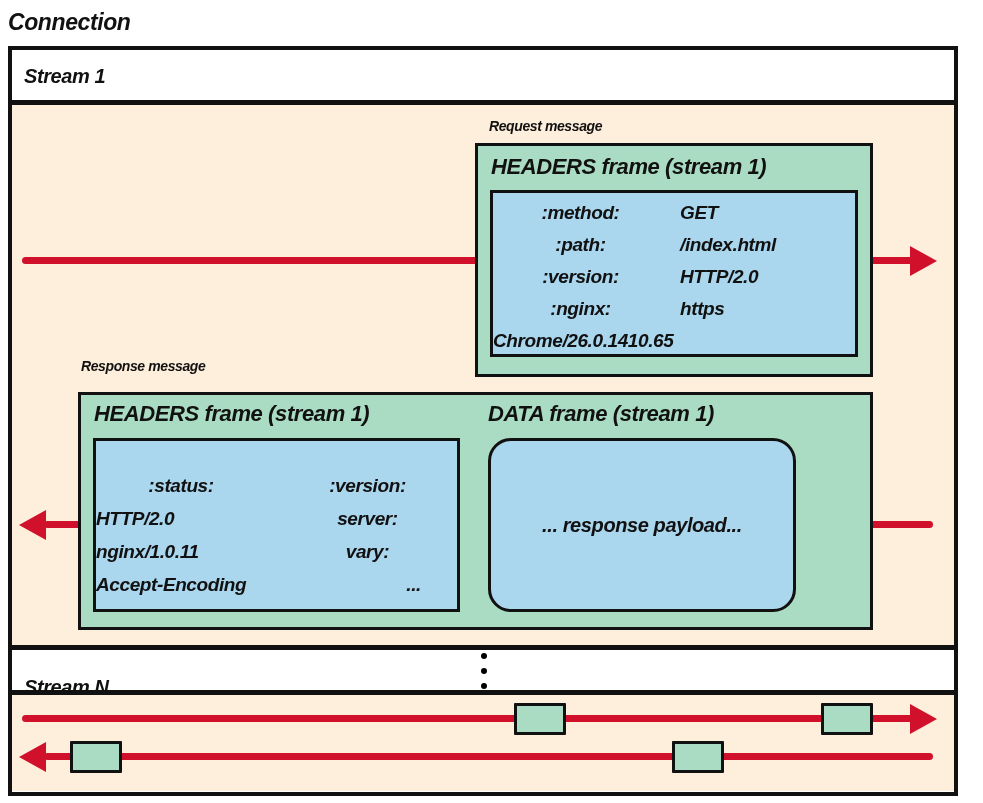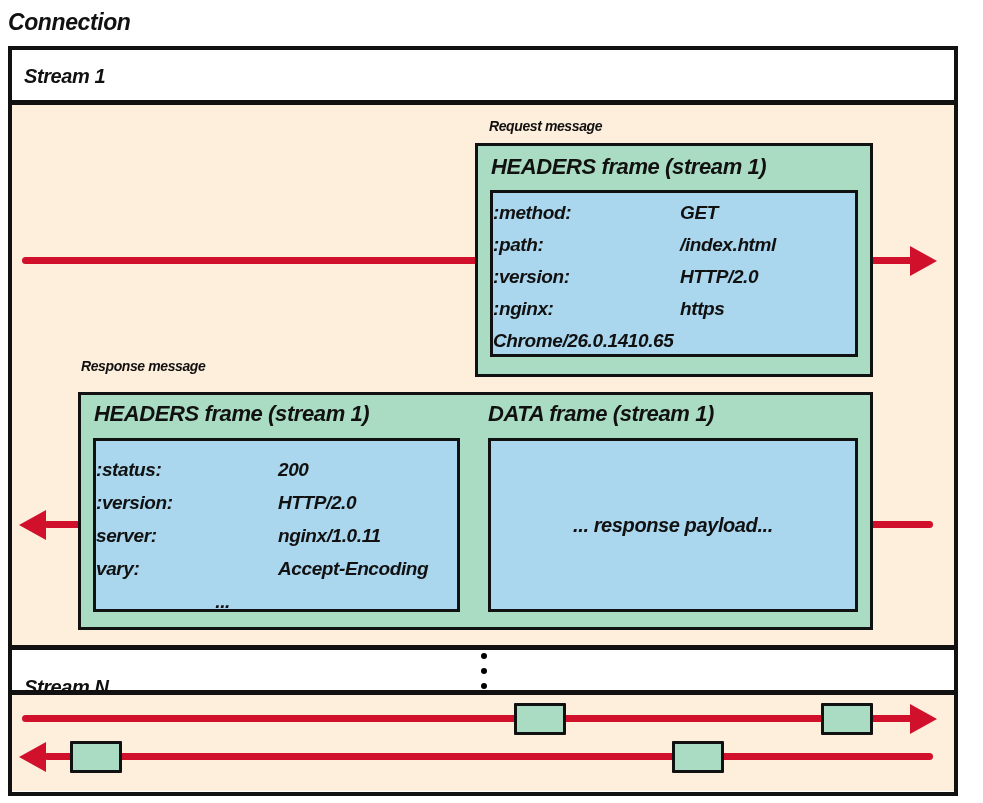--- a/index.html
+++ b/index.html
@@ -20,21 +20,21 @@
 
   .red-line{height:7px;background:var(--red);border-radius:4px;}
   .tri-r{width:0;height:0;border-top:15px solid transparent;border-bottom:15px solid transparent;border-left:27px solid var(--red);}
   .tri-l{width:0;height:0;border-top:15px solid transparent;border-bottom:15px solid transparent;border-right:27px solid var(--red);}
 
   .frame-green{background:var(--green);border:3px solid var(--ink);box-sizing:border-box;}
   .frame-title{font-size:22px;line-height:26px;white-space:nowrap;}
   .inner-blue{position:absolute;background:var(--blue);border:3px solid var(--ink);box-sizing:border-box;}
 
   .kv{display:grid;grid-template-columns:var(--kcol) 1fr;column-gap:12px;font-size:19px;line-height:32px;white-space:nowrap;}
-  .kv .k{text-align:left;}
+  .kv .k{text-align:center;}
   .kv .dots{text-align:right;padding-right:36px;}
 
   .payload{display:flex;align-items:center;justify-content:center;width:100%;height:100%;font-size:20px;white-space:nowrap;}
 
   .mini-frame{width:52px;height:32px;background:var(--green);border:3px solid var(--ink);box-sizing:border-box;border-radius:1px;}
 
   .vdots span{display:block;width:6px;height:6px;border-radius:50%;background:#000;margin:9px 0;}
 
   .watermark{font-size:18px;color:rgba(141,135,124,0.65);letter-spacing:0;white-space:nowrap;font-weight:700;}
 </style>
@@ -77,35 +77,34 @@
   <div class="abs lbl" style="left:81px;top:352px;">Response message</div>
 
   <div class="abs red-line" style="left:44px;top:521px;width:889px;"></div>
   <div class="abs tri-l" style="left:19px;top:510px;"></div>
 
   <div class="abs frame-green" style="left:78px;top:392px;width:795px;height:238px;">
     <div class="frame-title abs" style="left:13px;top:6px;">HEADERS frame (stream 1)</div>
     <div class="frame-title abs" style="left:407px;top:6px;">DATA frame (stream 1)</div>
 
     <div class="inner-blue" style="left:12px;top:43px;width:367px;height:174px;">
-      <div class="kv" style="--kcol:170px;padding-top:12px;line-height:33px;">
+      <div class="kv" style="--kcol:170px;padding-top:12px;line-height:33px;margin-top:16px;">
         <div class="k">:status:</div>
-        <div class="v">200</div>
         <div class="k">:version:</div>
         <div class="v">HTTP/2.0</div>
         <div class="k">server:</div>
         <div class="v">nginx/1.0.11</div>
         <div class="k">vary:</div>
         <div class="v">Accept-Encoding</div>
         <div class="k dots">...</div>
         <div class="v"></div>
       </div>
     </div>
 
-    <div class="inner-blue" style="left:407px;top:43px;width:370px;height:174px;">
+    <div class="inner-blue" style="left:407px;top:43px;width:308px;height:174px;border-radius:23px;">
       <div class="payload">... response payload...</div>
     </div>
   </div>
 
   <div class="abs divider" style="top:645px;"></div>
 
   <div class="abs hdr" style="left:24px;top:672px;">Stream N</div>
   <div class="abs vdots" style="left:481px;top:644px;">
     <span></span>
       <span></span>

